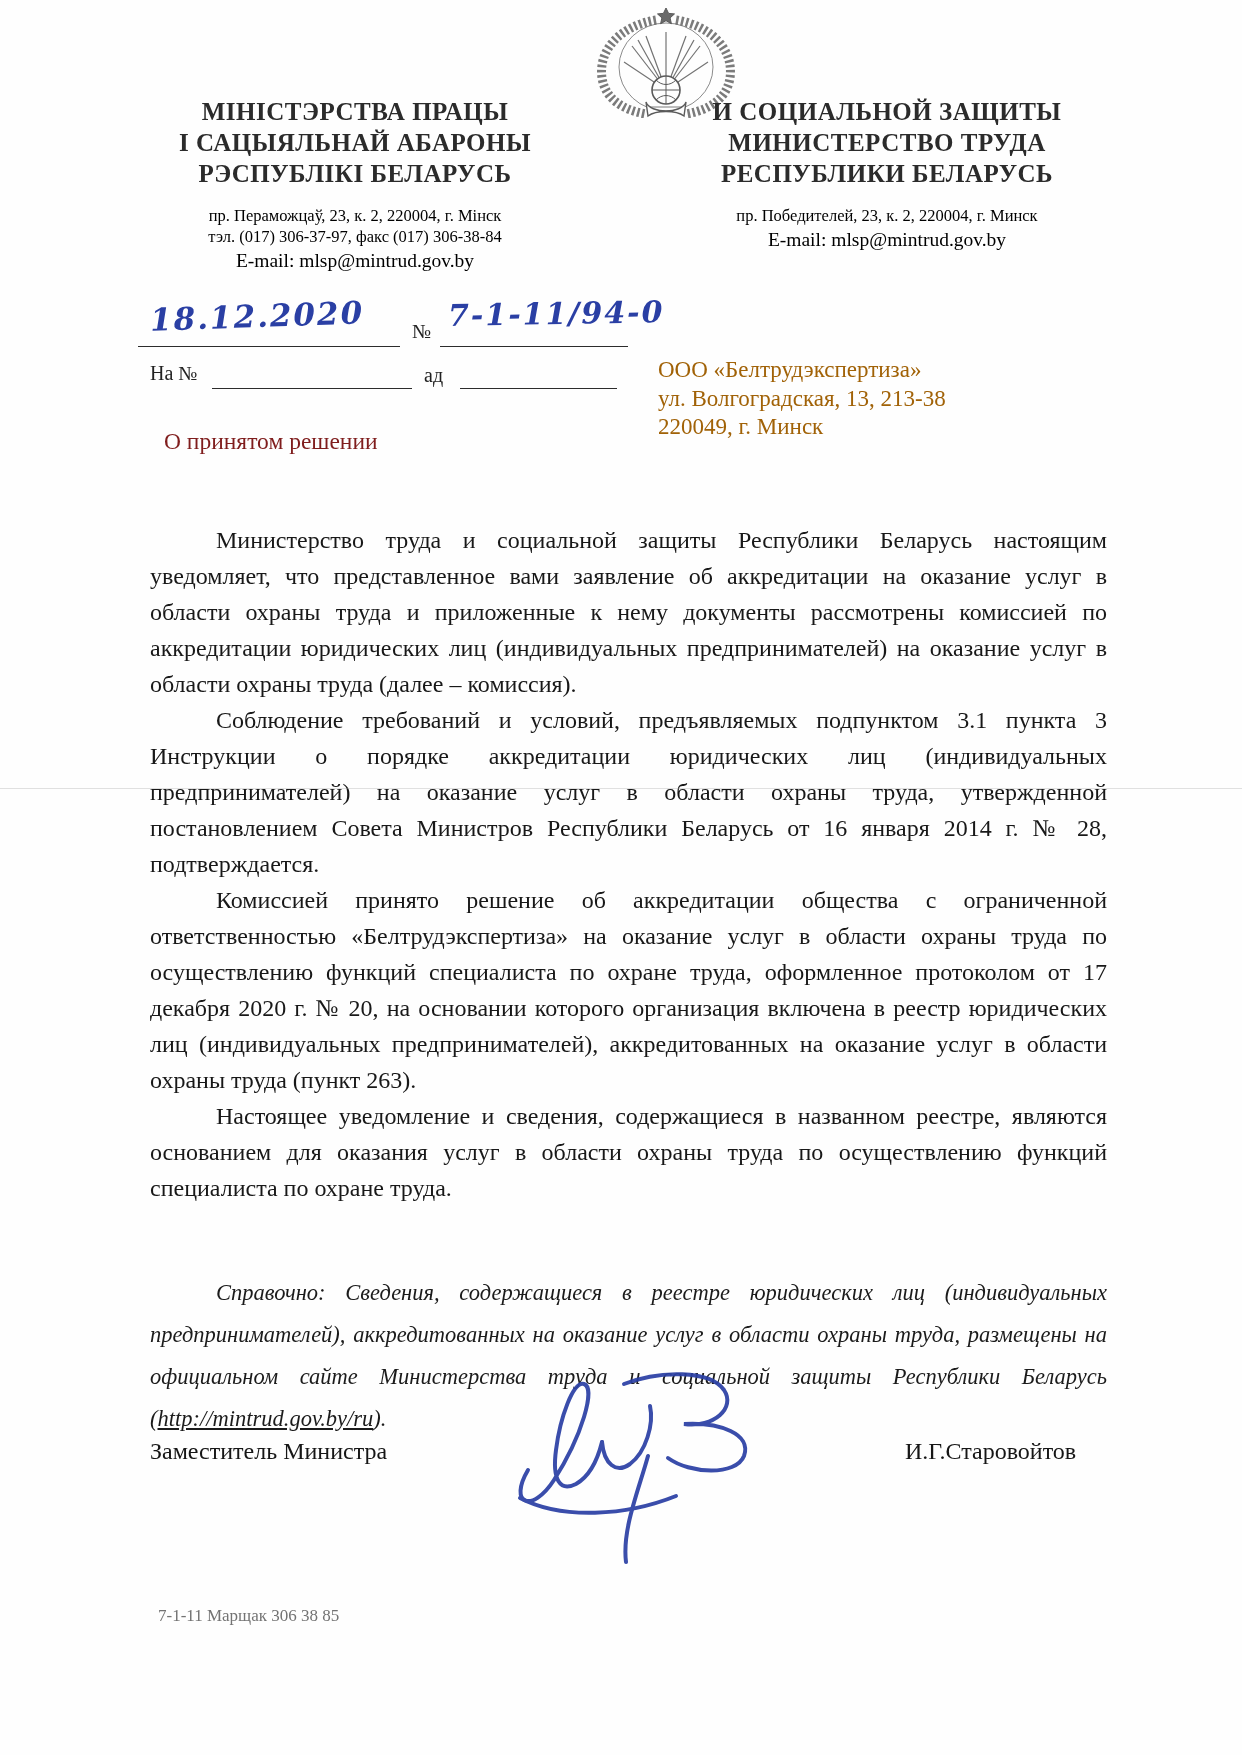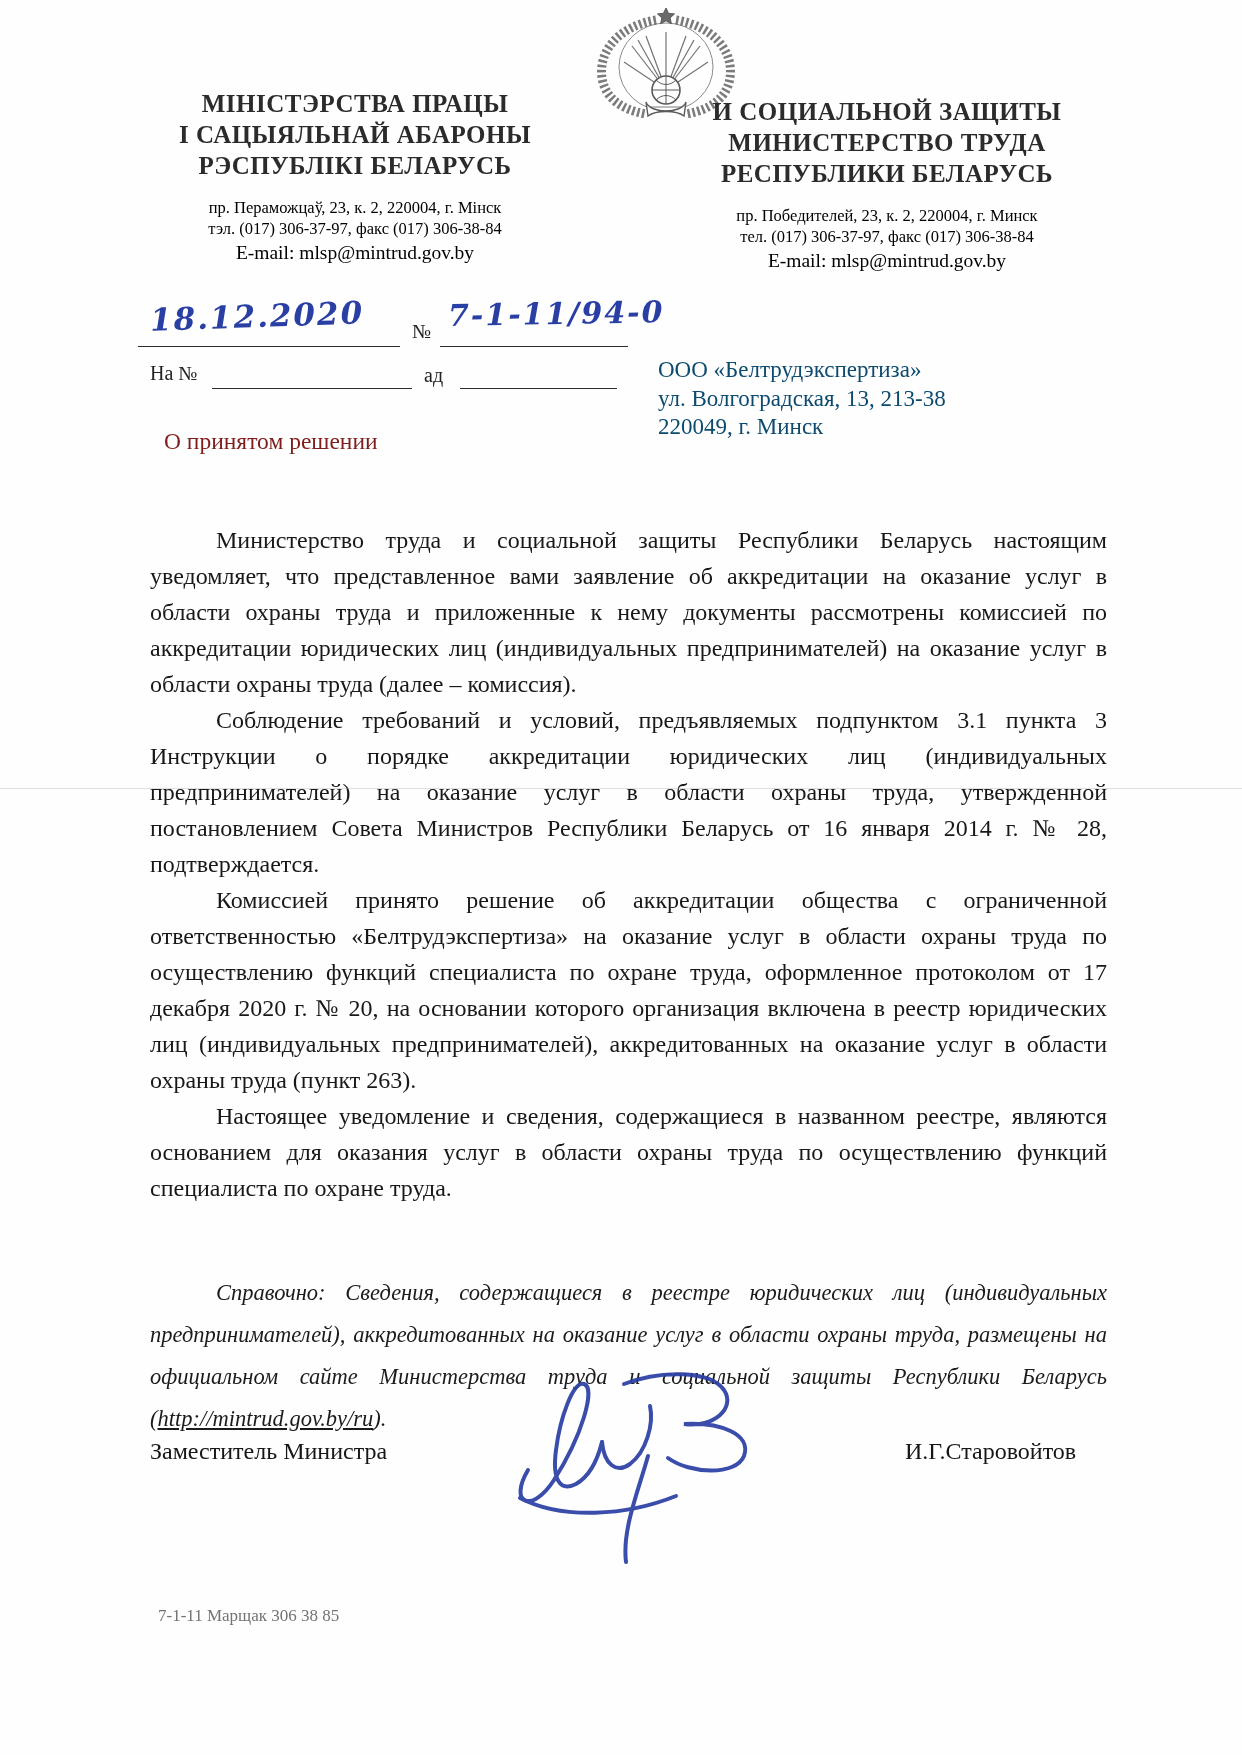--- a/index.html
+++ b/index.html
@@ -14,21 +14,21 @@
   .org-contact { margin-top:16px; font-size:16.5px; line-height:21px; color:#000000; }
   .org-email { font-size:19.5px; margin-top:3px; }
   .hand {
     font-family:"DejaVu Serif", serif; font-style:italic; font-weight:bold;
     color:#2a3fa4; letter-spacing:2px; white-space:nowrap;
   }
   .hand-date { font-size:31px; transform:rotate(-2deg); }
   .hand-num  { font-size:30px; transform:rotate(-1deg); }
   .blank { border-bottom:1.6px solid #2c2c2c; height:0; }
   .ref-label { font-size:20px; color:#222; }
-  .recipient { font-size:23px; line-height:28.5px; color:#0c4a6e; }
+  .recipient { font-size:23px; line-height:28.5px; color:#a16207; }
   .subject { font-size:23.5px; color:#7f1d1d; }
   .body-text { width:957px; }
   .body-text p {
     margin:0; text-indent:66px; text-align:justify;
     font-size:24px; line-height:36px; color:#181818;
   }
   .note {
     width:957px; font-style:italic; font-size:22.5px; line-height:42px;
     text-align:justify; color:#1b1b1b;
   }
@@ -69,38 +69,37 @@
 
         <circle cx="76" cy="84" r="14" stroke-width="1.6" fill="#fefefe"></circle>
         <path d="M62,84 h28 M76,70 v28 M66,74 c6,6 14,6 20,0 M66,94 c6,-6 14,-6 20,0" stroke-width="1"></path>
 
         <path d="M56,96 C60,108 92,108 96,96 L94,110 C86,104 66,104 58,110 z" stroke-width="1.4" fill="#fdfdfd"></path>
         <path d="M60,101 h32" stroke-width="0.8"></path>
       </g>
     </svg>
   </div>
 
-  <div class="abs org-block" style="left:140px; top:88px;">
+  <div class="abs org-block" style="left:140px; top:96px;">
     <div class="org-title">МІНІСТЭРСТВА ПРАЦЫ</div>
     <div class="org-title">І САЦЫЯЛЬНАЙ АБАРОНЫ</div>
     <div class="org-title">РЭСПУБЛІКІ БЕЛАРУСЬ</div>
     <div class="org-contact">
       <div>пр. Пераможцаў, 23, к. 2, 220004, г. Мінск</div>
       <div>тэл. (017) 306-37-97, факс (017) 306-38-84</div>
       <div class="org-email">E-mail:  mlsp@mintrud.gov.by</div>
     </div>
   </div>
 
   <div class="abs org-block" style="left:672px; top:96px;">
     <div class="org-title">И СОЦИАЛЬНОЙ ЗАЩИТЫ</div>
     <div class="org-title">МИНИСТЕРСТВО ТРУДА</div>
     <div class="org-title">РЕСПУБЛИКИ БЕЛАРУСЬ</div>
     <div class="org-contact">
       <div>пр. Победителей, 23, к. 2, 220004, г. Минск</div>
-      <div>тел. (017) 306-37-97, факс (017) 306-38-84</div>
       <div class="org-email">E-mail:  mlsp@mintrud.gov.by</div>
     </div>
   </div>
 
   <div class="abs hand hand-date" style="left:150px; top:298px;">18.12.2020</div>
   <div class="abs blank" style="left:138px; top:346px; width:262px;"></div>
   <div class="abs ref-label" style="left:412px; top:320px;">№</div>
   <div class="abs hand hand-num" style="left:448px; top:296px;">7-1-11/94-0</div>
   <div class="abs blank" style="left:440px; top:346px; width:188px;"></div>
 

